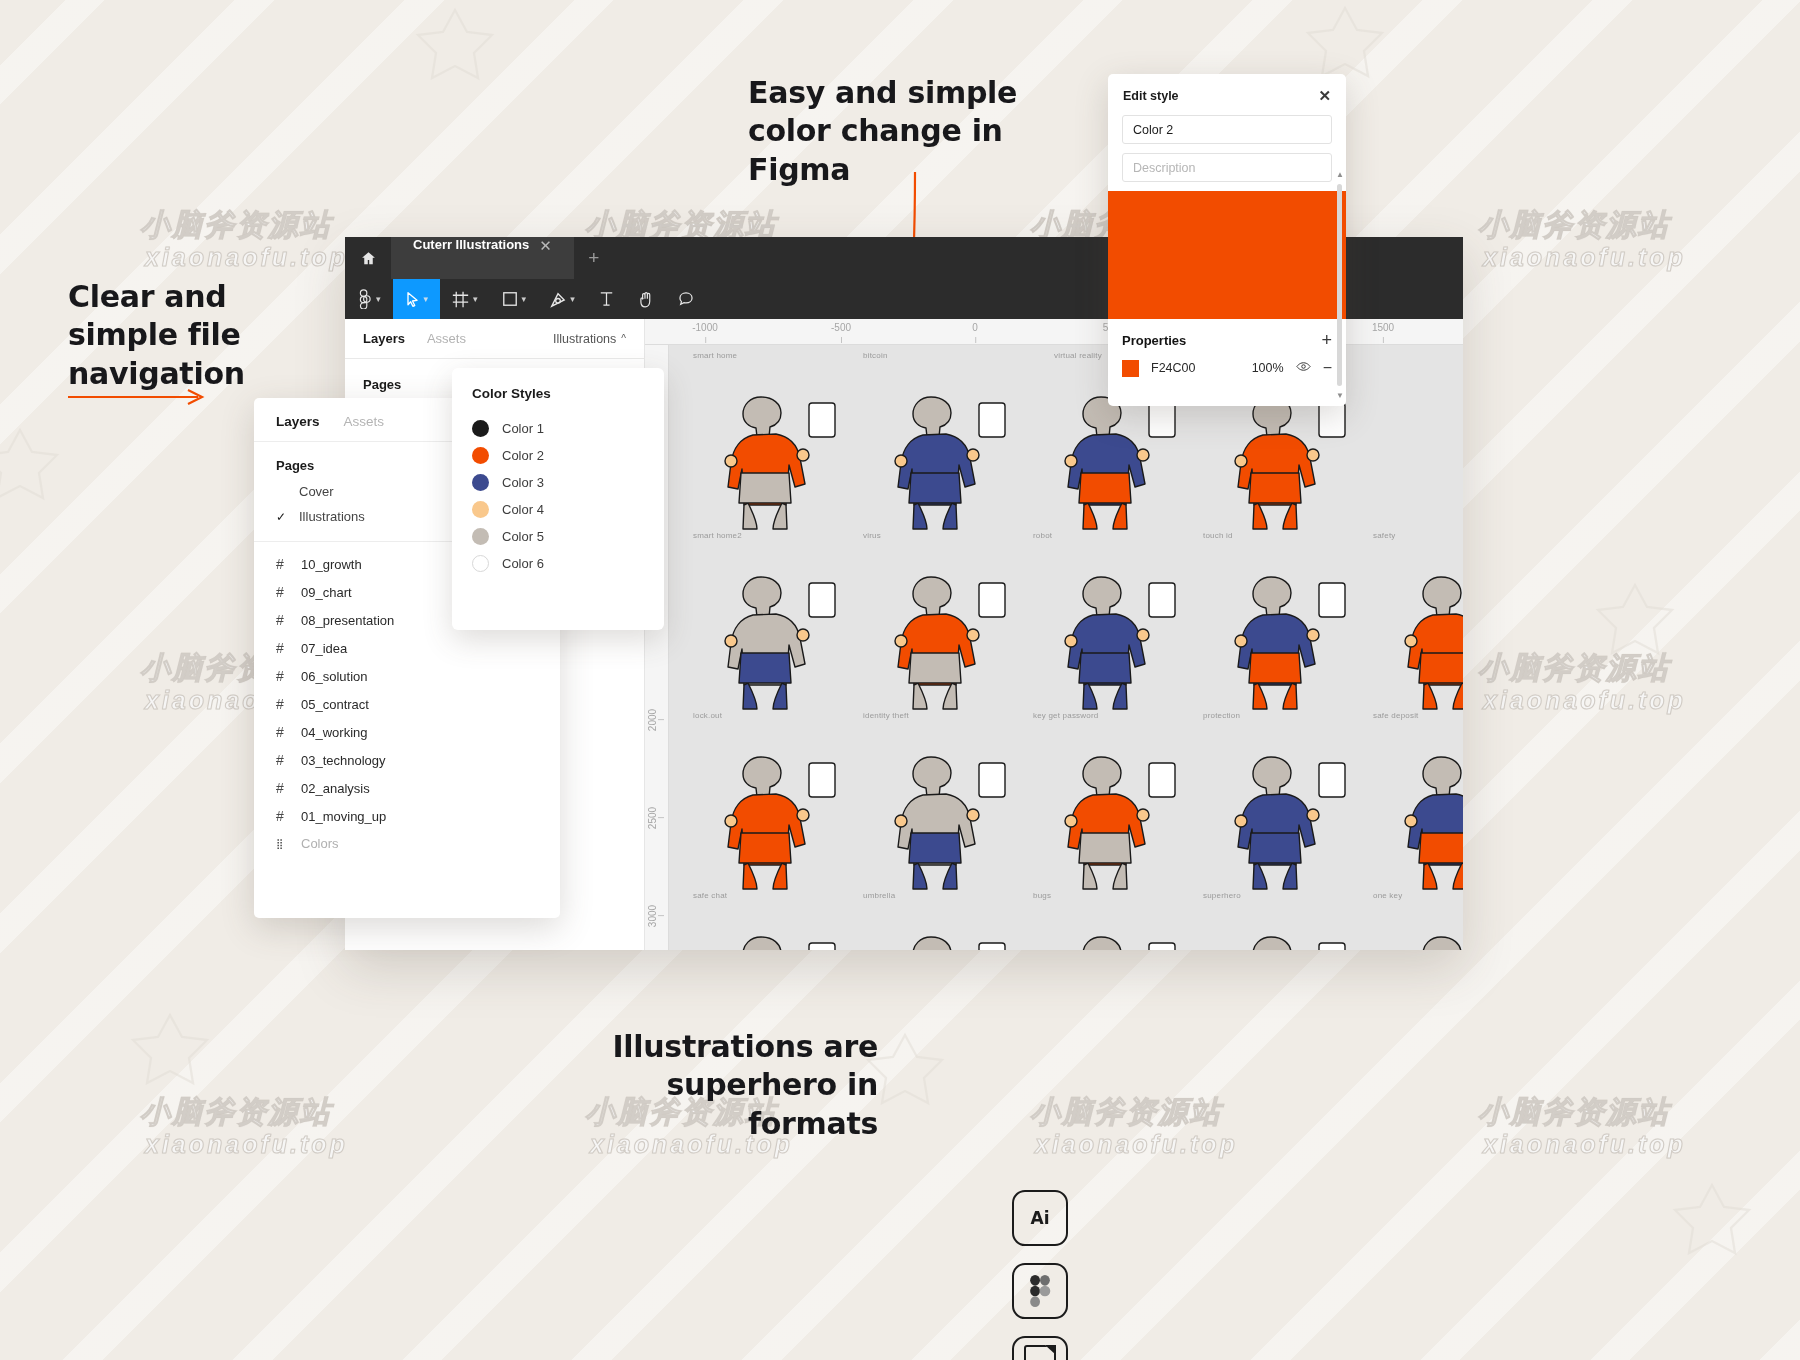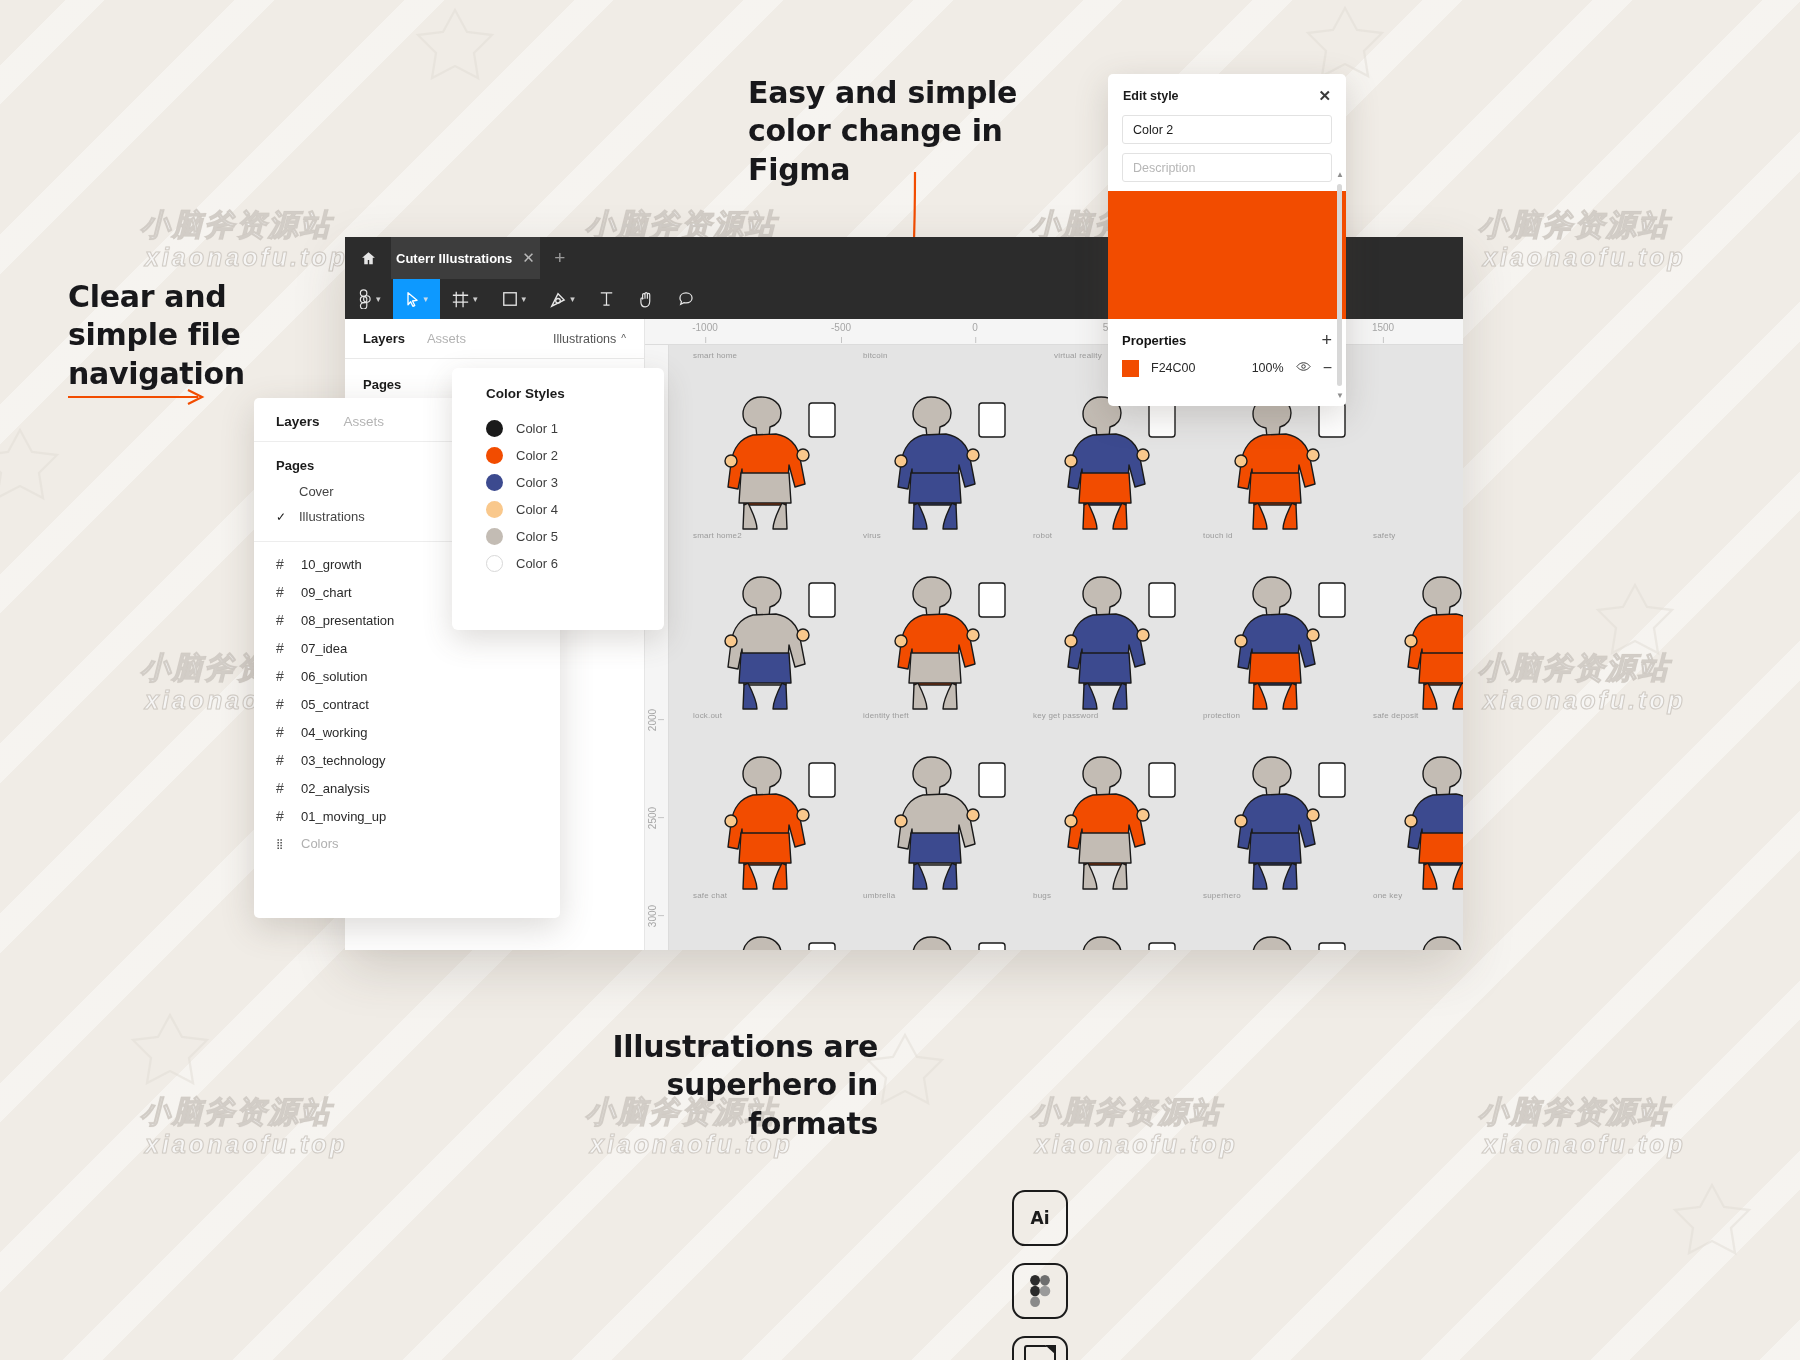--- a/index.html
+++ b/index.html
@@ -56,22 +56,22 @@
     width: 1118px; height: 713px;
     background: #fff;
     box-shadow: 0 18px 48px rgba(70,60,50,.18);
     overflow: hidden;
   }
   #titlebar {
     height: 42px; background: #2c2c2c; display: flex; align-items: stretch;
   }
   #home-btn { width: 46px; display:flex; align-items:center; justify-content:center; }
   .tab {
-    display:flex; align-items:center; gap:10px;
-    padding: 0 5px; background:#3d3d3d; color:#fff;
+    display:flex; align-items:flex-start; gap:10px;
+    padding: 0 22px; background:#3d3d3d; color:#fff;
     font-size: 13px; font-weight:700;
   }
   .tab .x { color:#b9b9b9; font-size:15px; font-weight:400; }
   #newtab { width:40px; display:flex; align-items:center; justify-content:center; color:#9a9a9a; font-size:19px; }
   #toolbar {
     height: 40px; background:#2c2c2c; display:flex; align-items:stretch;
   }
   .tool { display:flex; align-items:center; gap:4px; padding:0 12px; color:#e8e8e8; }
   .tool.active { background:#0d99ff; }
   .chev { font-size:9px; opacity:.85; }
@@ -120,21 +120,21 @@
   .lf-page .chk { width:14px; font-size:12px; color:#1b1b1b; }
   #lf-sep { height:1px; background:#ededed; margin:12px 0 8px;}
   .lf-item { display:flex; align-items:center; gap:12px; padding:6px 22px; font-size:13px; color:#2a2a2a;}
   .lf-item .hash { color:#4a4a4a; font-size:14px; width:13px; }
   .lf-item.dim { color:#b0b0b0; }
 
   
   #color-styles {
     position:absolute; left:452px; top:368px; width:212px; height:262px;
     background:#fff; border-radius:6px; box-shadow:0 10px 30px rgba(80,70,60,.19);
-    padding:18px 34px;
+    padding:18px 20px;
   }
   #cs-title { font-size:13.5px; font-weight:700; color:#1b1b1b; margin-bottom:14px;}
   .cs-row { display:flex; align-items:center; gap:13px; padding:5px 0; font-size:13px; color:#3d3d3d;}
   .cs-dot { width:17px; height:17px; border-radius:50%; flex:none; }
 
   
   #edit-style {
     position:absolute; left:1108px; top:74px; width:238px; height:332px;
     background:#fff; border-radius:5px; box-shadow:0 10px 34px rgba(80,70,60,.20);
     overflow:hidden;

